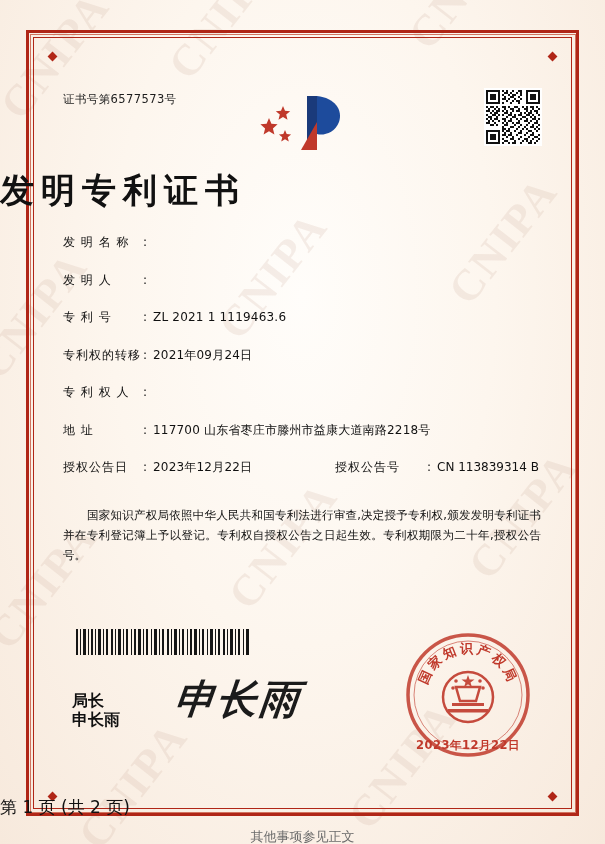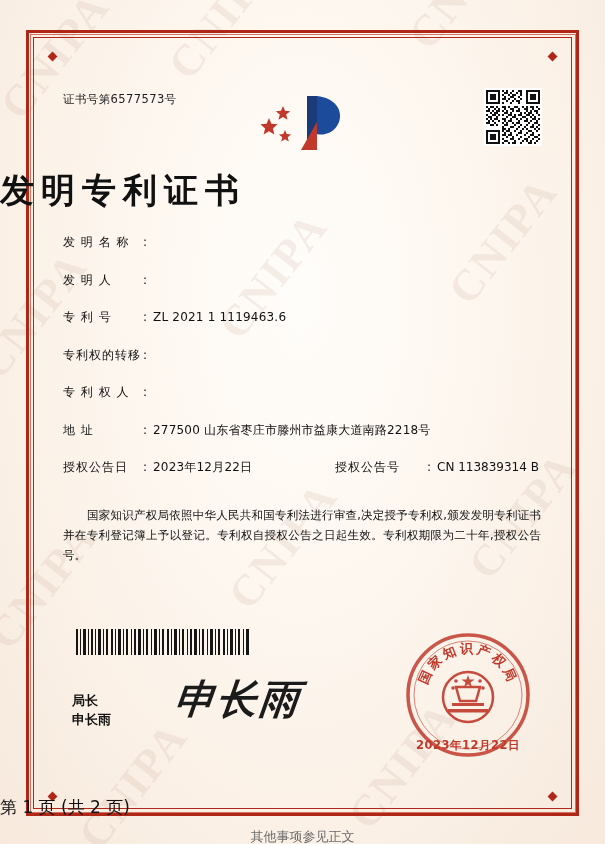--- a/index.html
+++ b/index.html
@@ -182,21 +182,21 @@
     position: absolute;
     top: 0;
     height: 26px;
     background: #151515;
   }
 
   .sign-label {
     position: absolute;
     left: 72px; top: 691px;
     font-family: "DejaVu Sans", sans-serif;
-    font-size: 13px;
+    font-size: 16px;
     font-weight: bold;
     color: #111;
     line-height: 19px;
   }
   .signature {
     position: absolute;
     left: 175px; top: 672px;
     font-family: "DejaVu Serif", serif;
     font-size: 40px;
     font-style: italic;
@@ -490,29 +490,30 @@
       <span class="f-colon">:</span>
     </div>
     <div class="field-row">
       <span class="f-label">专 利 号</span>
       <span class="f-colon">:</span>
       <span class="f-value">ZL 2021 1 1119463.6</span>
     </div>
     <div class="field-row">
       <span class="f-label">专利权的转移</span>
       <span class="f-colon">:</span>
+      <span class="f-value">2021年09月24日</span>
     </div>
     <div class="field-row">
       <span class="f-label">专 利 权 人</span>
       <span class="f-colon">:</span>
     </div>
     <div class="field-row">
       <span class="f-label">地 址</span>
       <span class="f-colon">:</span>
-      <span class="f-value">277500 山东省枣庄市滕州市益康大道南路2218号</span>
+      <span class="f-value">117700 山东省枣庄市滕州市益康大道南路2218号</span>
     </div>
     <div class="field-row pair">
       <span class="f-label">授权公告日</span>
       <span class="f-colon">:</span>
       <span class="f-value">2023年12月22日</span>
       <span class="f-label2">授权公告号</span>
       <span class="f-colon">:</span>
       <span class="f-value2">CN 113839314 B</span>
     </div>
   </div>

